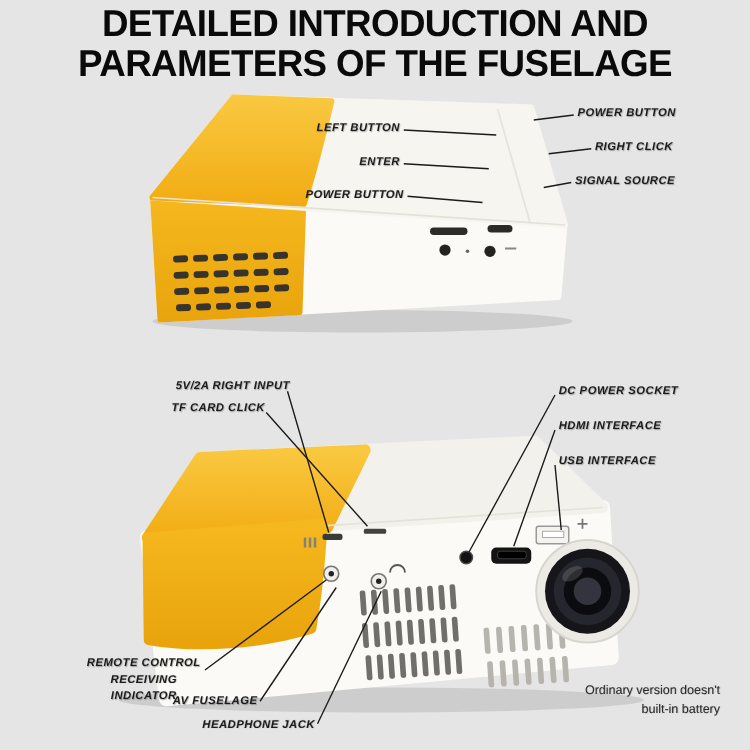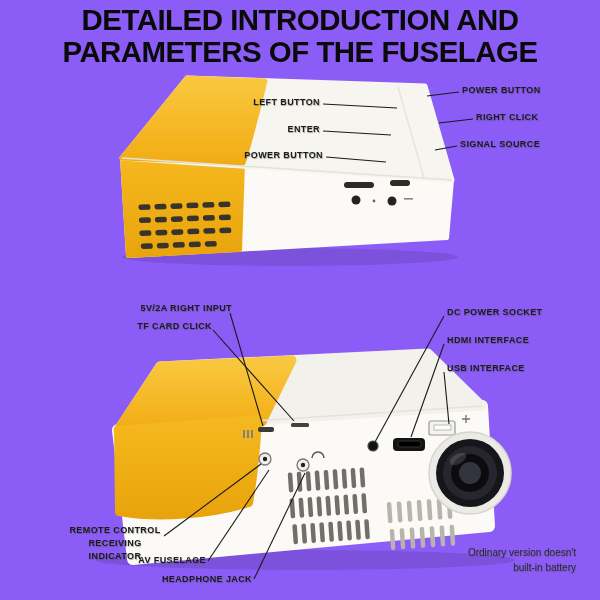--- a/index.html
+++ b/index.html
@@ -1,29 +1,30 @@
 <!DOCTYPE html>
 <html><head>
 <meta charset="utf-8">
 <style>
   html,body{margin:0;padding:0;background:#ffffff;}
   .stage{
-    position:relative;width:600px;height:600px;background:#8b5cf6;
+    position:relative;width:600px;height:600px;background:#e5e5e5;
     font-family:"Liberation Sans", sans-serif;overflow:hidden;
   }
   .title{
     position:absolute;top:4px;left:0;width:600px;text-align:center;
     font-size:30px;line-height:1.08;font-weight:800;color:#0a0a0a;
     letter-spacing:-0.5px;margin:0;transform:scaleX(0.98);
   }
   .svg-layer{position:absolute;left:0;top:0;width:600px;height:600px;}
   .label{
     position:absolute;font-size:9px;font-weight:600;color:#1c1c1c;
     letter-spacing:0.4px;white-space:nowrap;
     text-shadow:0.6px 0.6px 0.9px rgba(70,70,70,0.45);
+    font-style:italic;
   }
   .label.ra{text-align:center;}
   .label.wrap{white-space:normal;text-align:center;line-height:1.45;}
   .note{
     position:absolute;font-size:10px;font-weight:500;color:#2a2a2a;
     line-height:1.5;text-align:right;
     text-shadow:0.5px 0.5px 0.8px rgba(80,80,80,0.4);
   }
 </style>
 </head>

